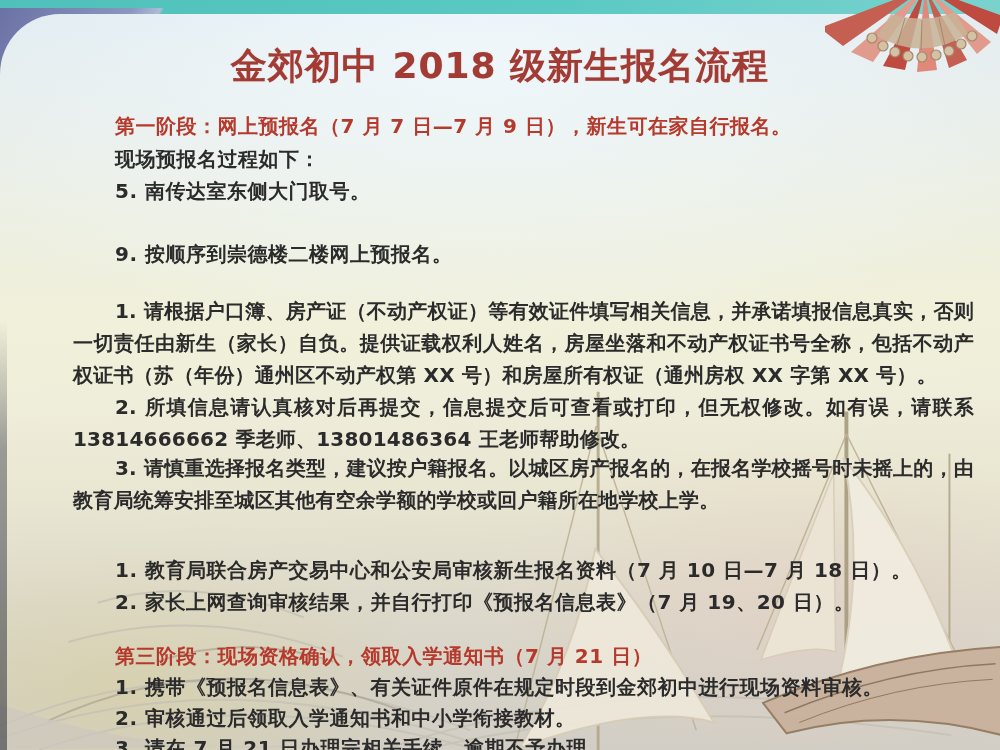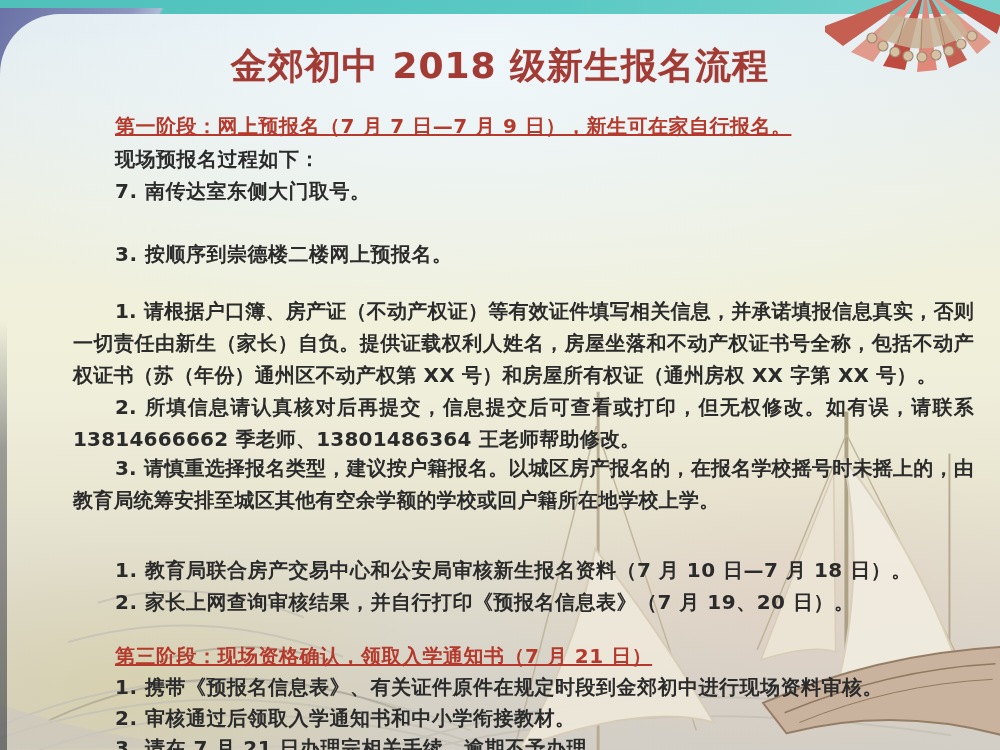--- a/index.html
+++ b/index.html
@@ -28,21 +28,21 @@
   
   .left-edge{position:absolute;left:0;bottom:0;width:7px;height:430px;
     background:linear-gradient(to bottom,transparent,rgba(55,58,70,.45) 30%,rgba(40,42,52,.55));}
 
   .fan{position:absolute;top:0;right:0;width:175px;height:82px;}
 
   .content{position:absolute;inset:0;}
   .abs{position:absolute;}
   .title{width:100%;text-align:center;font-size:36px;font-weight:bold;
     color:#a23b34;letter-spacing:1px;text-shadow:0 0 1px rgba(162,59,52,.35);}
-  .red{color:#b5392c;text-decoration:underline;}
+  .red{color:#b5392c;}
   .blk{color:#2b2b2b;}
   .ln{left:115px;font-size:20px;font-weight:bold;line-height:24px;letter-spacing:.5px;white-space:nowrap;}
   .para{left:73px;right:26px;font-size:20px;font-weight:bold;line-height:32px;
     text-indent:42px;letter-spacing:.2px;text-align:justify;color:#2b2b2b;}
 </style>
 </head>
 <body>
 
 <div class="photo">
 
@@ -88,22 +88,22 @@
       </g>
     </svg>
 
     <div class="left-edge"></div>
 
     <div class="content">
       <div class="title abs" style="top:28px">金郊初中 2018 级新生报名流程</div>
 
       <div class="ln red abs" style="top:100px">第一阶段：网上预报名（7 月 7 日—7 月 9 日），新生可在家自行报名。</div>
       <div class="ln blk abs" style="top:133px">现场预报名过程如下：</div>
-      <div class="ln blk abs" style="top:165px">7. 南传达室东侧大门取号。</div>
-      <div class="ln blk abs" style="top:228px">3. 按顺序到崇德楼二楼网上预报名。</div>
+      <div class="ln blk abs" style="top:165px">5. 南传达室东侧大门取号。</div>
+      <div class="ln blk abs" style="top:228px">9. 按顺序到崇德楼二楼网上预报名。</div>
 
       <div class="para abs" style="top:281px">1. 请根据户口簿、房产证（不动产权证）等有效证件填写相关信息，并承诺填报信息真实，否则一切责任由新生（家长）自负。提供证载权利人姓名，房屋坐落和不动产权证书号全称，包括不动产权证书（苏（年份）通州区不动产权第 XX 号）和房屋所有权证（通州房权 XX 字第 XX 号）。</div>
       <div class="para abs" style="top:377px">2. 所填信息请认真核对后再提交，信息提交后可查看或打印，但无权修改。如有误，请联系 13814666662 季老师、13801486364 王老师帮助修改。</div>
       <div class="para abs" style="top:438px">3. 请慎重选择报名类型，建议按户籍报名。以城区房产报名的，在报名学校摇号时未摇上的，由教育局统筹安排至城区其他有空余学额的学校或回户籍所在地学校上学。</div>
 
       <div class="ln blk abs" style="top:544px">1. 教育局联合房产交易中心和公安局审核新生报名资料（7 月 10 日—7 月 18 日）。</div>
       <div class="ln blk abs" style="top:576px">2. 家长上网查询审核结果，并自行打印《预报名信息表》（7 月 19、20 日）。</div>
 
       <div class="ln red abs" style="top:630px">第三阶段：现场资格确认，领取入学通知书（7 月 21 日）</div>
       <div class="ln blk abs" style="top:661px">1. 携带《预报名信息表》、有关证件原件在规定时段到金郊初中进行现场资料审核。</div>

